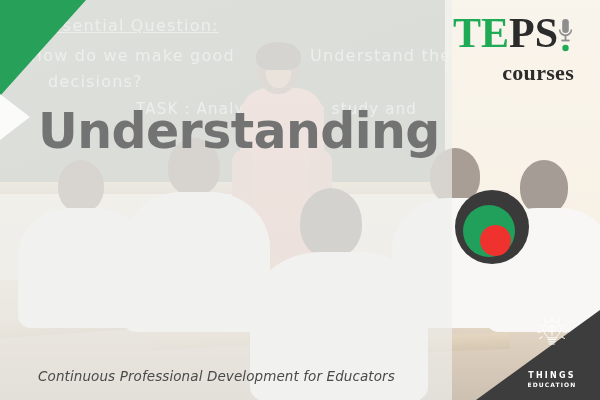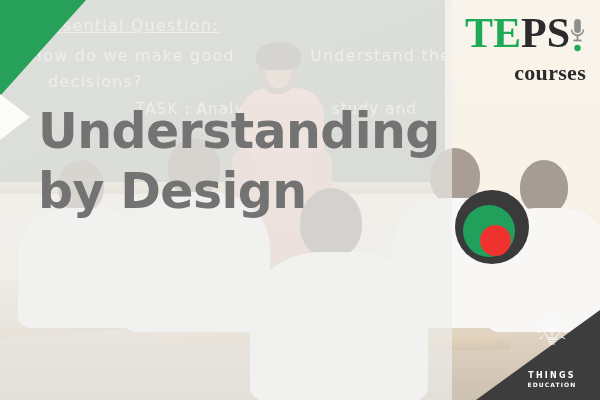--- a/index.html
+++ b/index.html
@@ -178,21 +178,21 @@
     color: #4a4a4a;
     font-family: "DejaVu Sans", sans-serif;
     font-style: italic;
     font-size: 13.5px;
     letter-spacing: 0.1px;
   }
 
   
   .teps-logo {
     position: absolute;
-    right: 14px;
+    right: 26px;
     top: 12px;
     text-align: right;
     line-height: 1;
   }
   .teps-word {
     font-family: "Liberation Serif", serif;
     font-weight: bold;
     font-size: 42px;
     letter-spacing: 0px;
     white-space: nowrap;
@@ -327,23 +327,23 @@
 
   <div class="overlay-panel"></div>
   <div class="overlay-right"></div>
 
   <div class="green-tri"></div>
   <div class="white-tri"></div>
   <div class="dark-tri"></div>
 
   <div class="title">
     <span class="title-line">Understanding</span>
-    <span class="title-line">by Design</span>
-  </div>
-
+  </div>
+
+  <div class="subtitle">Continuous Professional Development for Educators</div>
 
   <div class="teps-logo">
     <div class="teps-word"><span class="teps-te">TE</span><span class="teps-ps">PS</span><span class="mic-wrap"><svg class="mic-svg" width="15" height="34" viewBox="0 0 15 34" xmlns="http://www.w3.org/2000/svg">
         <rect x="4.2" y="1" width="6.6" height="14" rx="3.3" fill="#8e8e8e"></rect>
         <path d="M1.6 11.5 a5.9 5.9 0 0 0 11.8 0" fill="none" stroke="#8e8e8e" stroke-width="1.6"></path>
         <rect x="6.6" y="17" width="1.8" height="5" fill="#8e8e8e"></rect>
         <rect x="3.4" y="21.6" width="8.2" height="1.8" fill="#8e8e8e"></rect>
         <circle cx="7.5" cy="30" r="3.2" fill="#1faa55"></circle>
       </svg></span></div>
     <div class="teps-sub">courses</div>

